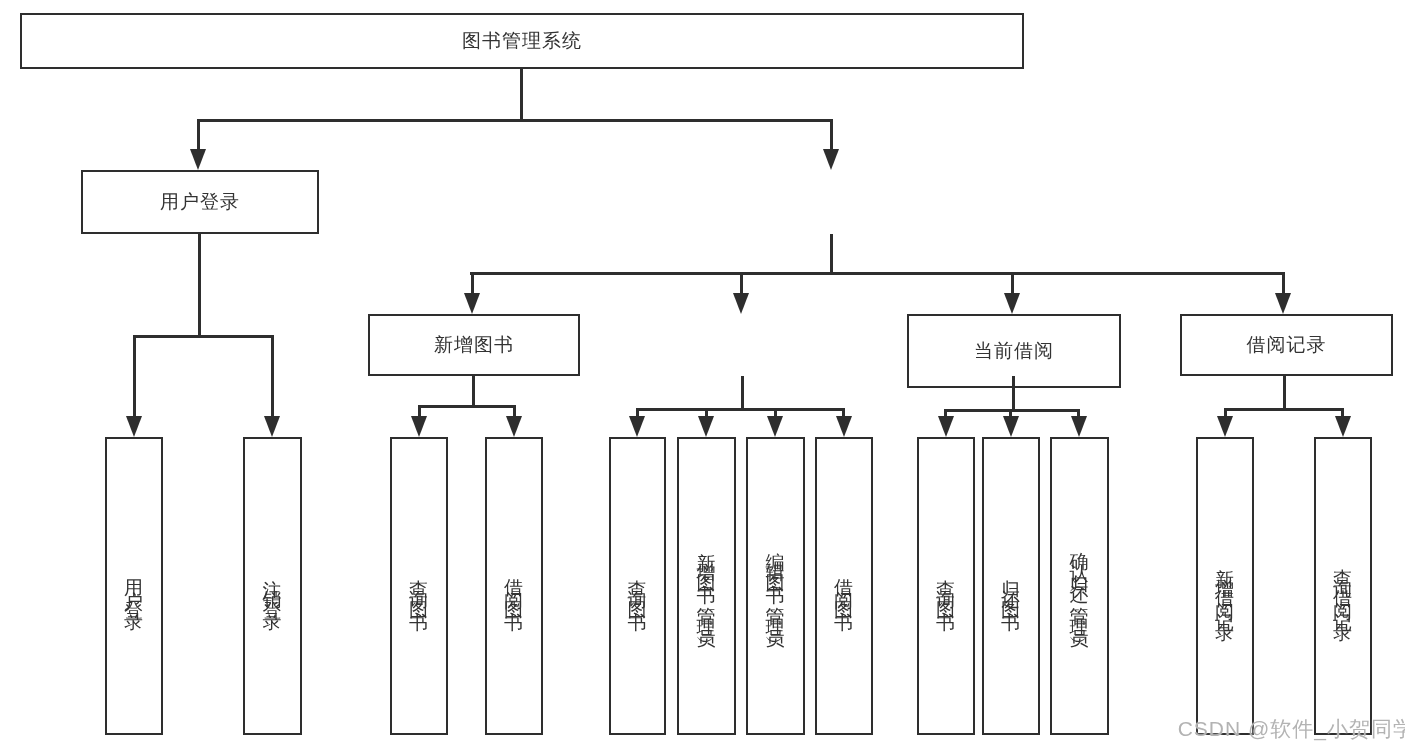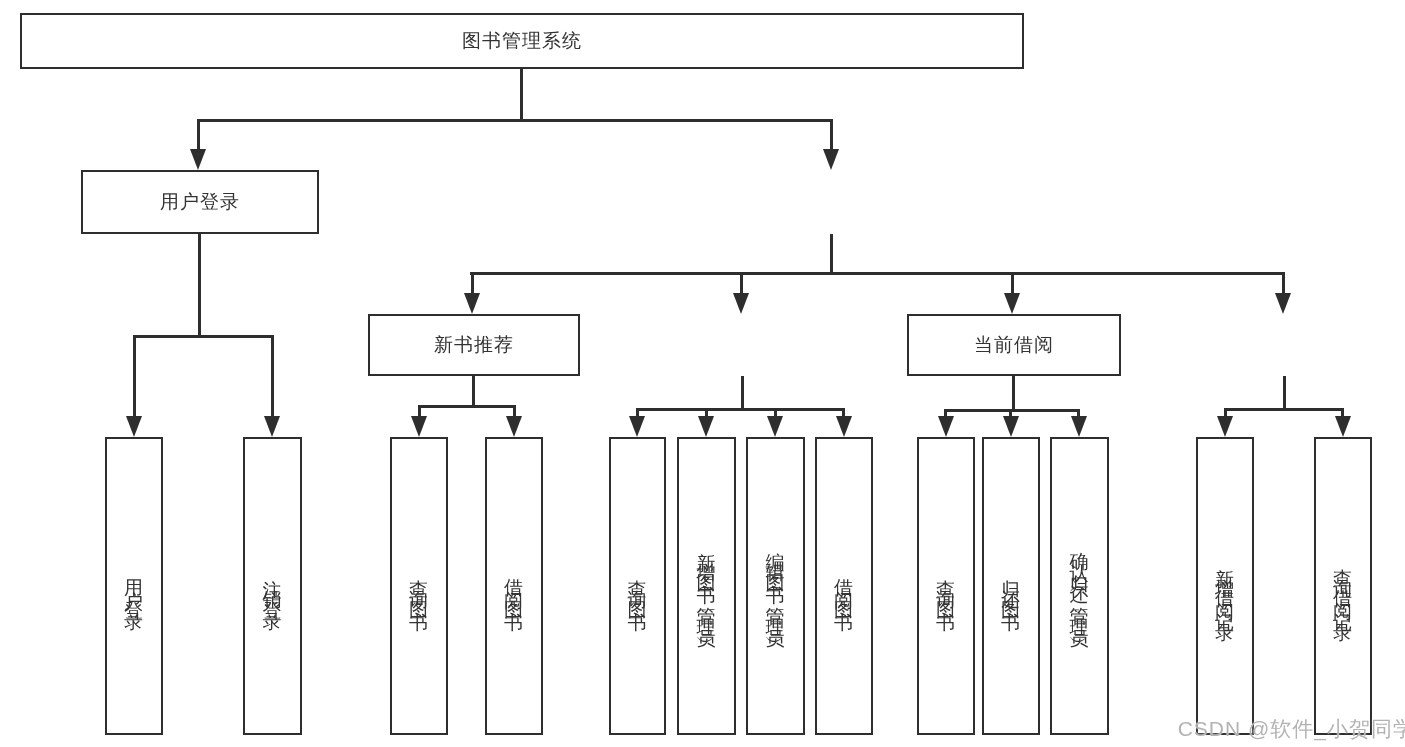--- a/index.html
+++ b/index.html
@@ -87,24 +87,27 @@
   <div class="vline" style="left:471px;top:272px;height:28px;"></div>
   <div class="vline" style="left:740px;top:272px;height:28px;"></div>
   <div class="vline" style="left:1011px;top:272px;height:28px;"></div>
   <div class="vline" style="left:1282px;top:272px;height:28px;"></div>
   <div class="arrow" style="left:464px;top:293px;"></div>
   <div class="arrow" style="left:733px;top:293px;"></div>
   <div class="arrow" style="left:1004px;top:293px;"></div>
   <div class="arrow" style="left:1275px;top:293px;"></div>
 
   <div class="box" style="left:368px;top:314px;width:212px;height:62px;">
-    <span>新书推荐</span>
+    <span>新增图书</span>
   </div>
-  <div class="box" style="left:907px;top:314px;width:214px;height:62px;">
+  <div class="box" style="left:907px;top:314px;width:214px;height:74px;">
     <span>当前借阅</span>
+  </div>
+  <div class="box" style="left:1180px;top:314px;width:213px;height:62px;">
+    <span>借阅记录</span>
   </div>
 
   <div class="vline" style="left:472px;top:376px;height:31px;"></div>
   <div class="hline" style="left:418px;top:405px;width:98px;"></div>
   <div class="vline" style="left:418px;top:405px;height:16px;"></div>
   <div class="vline" style="left:513px;top:405px;height:16px;"></div>
   <div class="arrow" style="left:411px;top:416px;"></div>
   <div class="arrow" style="left:506px;top:416px;"></div>
 
   <div class="vline" style="left:741px;top:376px;height:34px;"></div>

